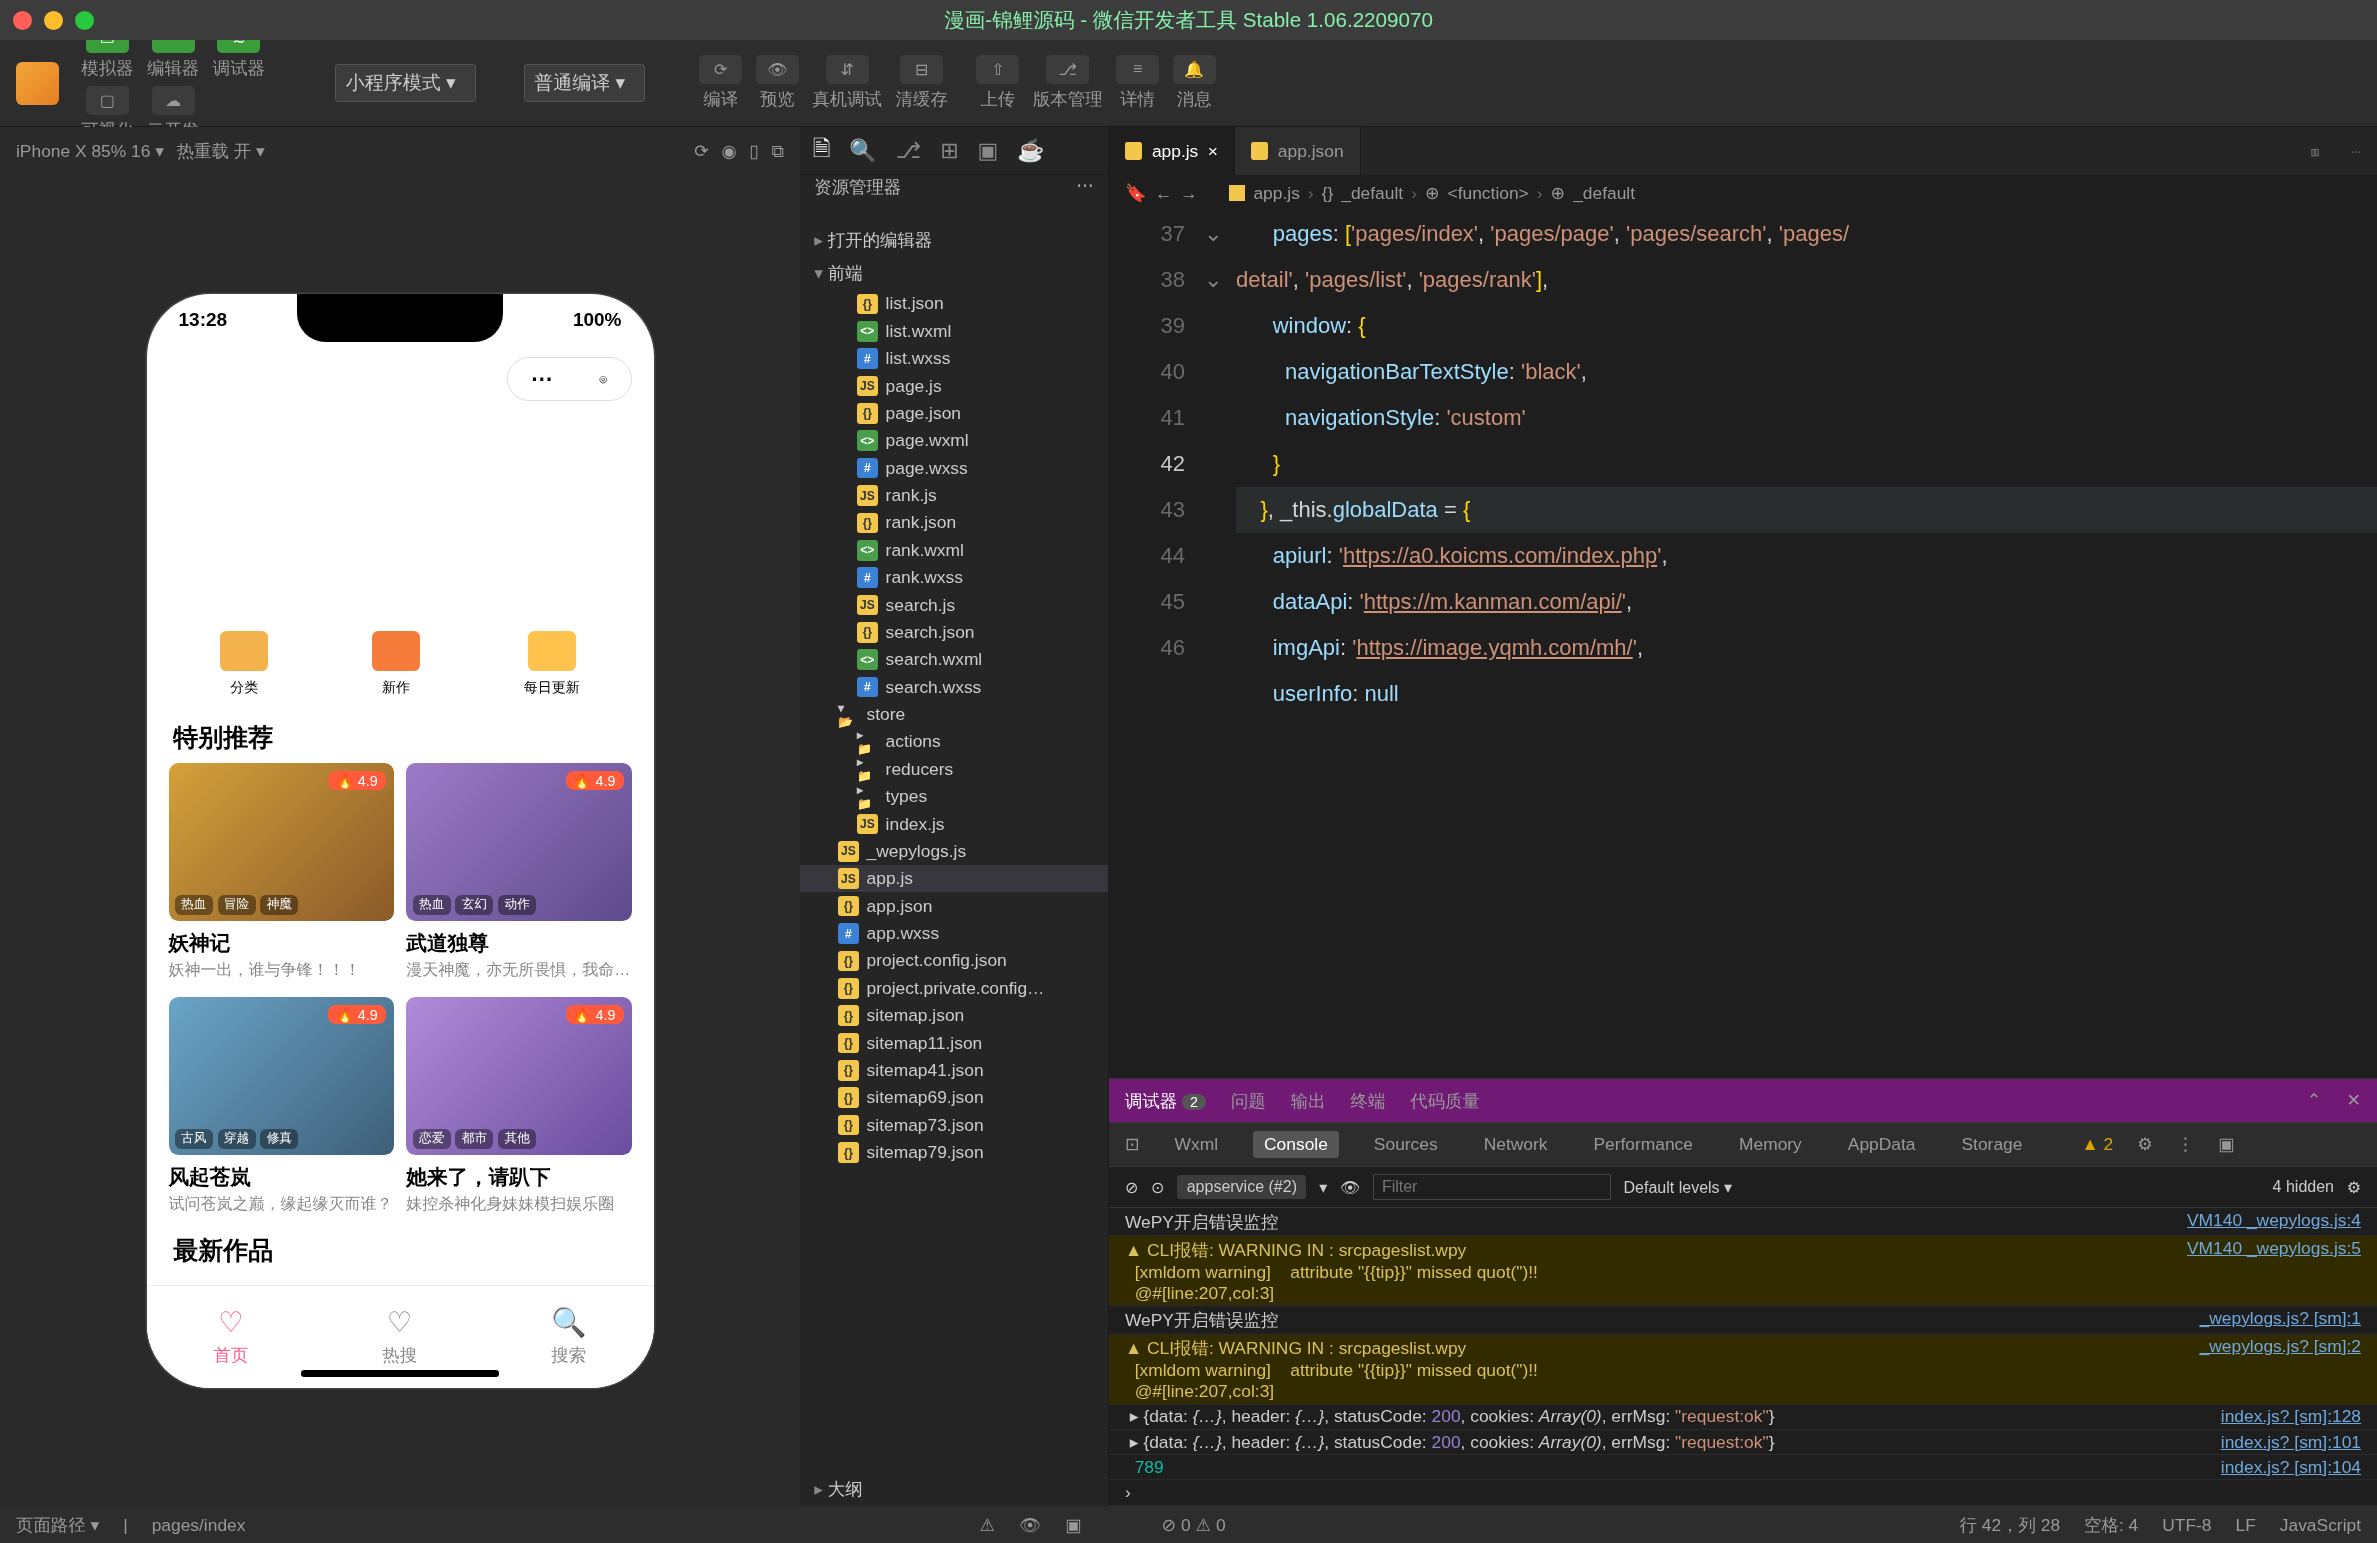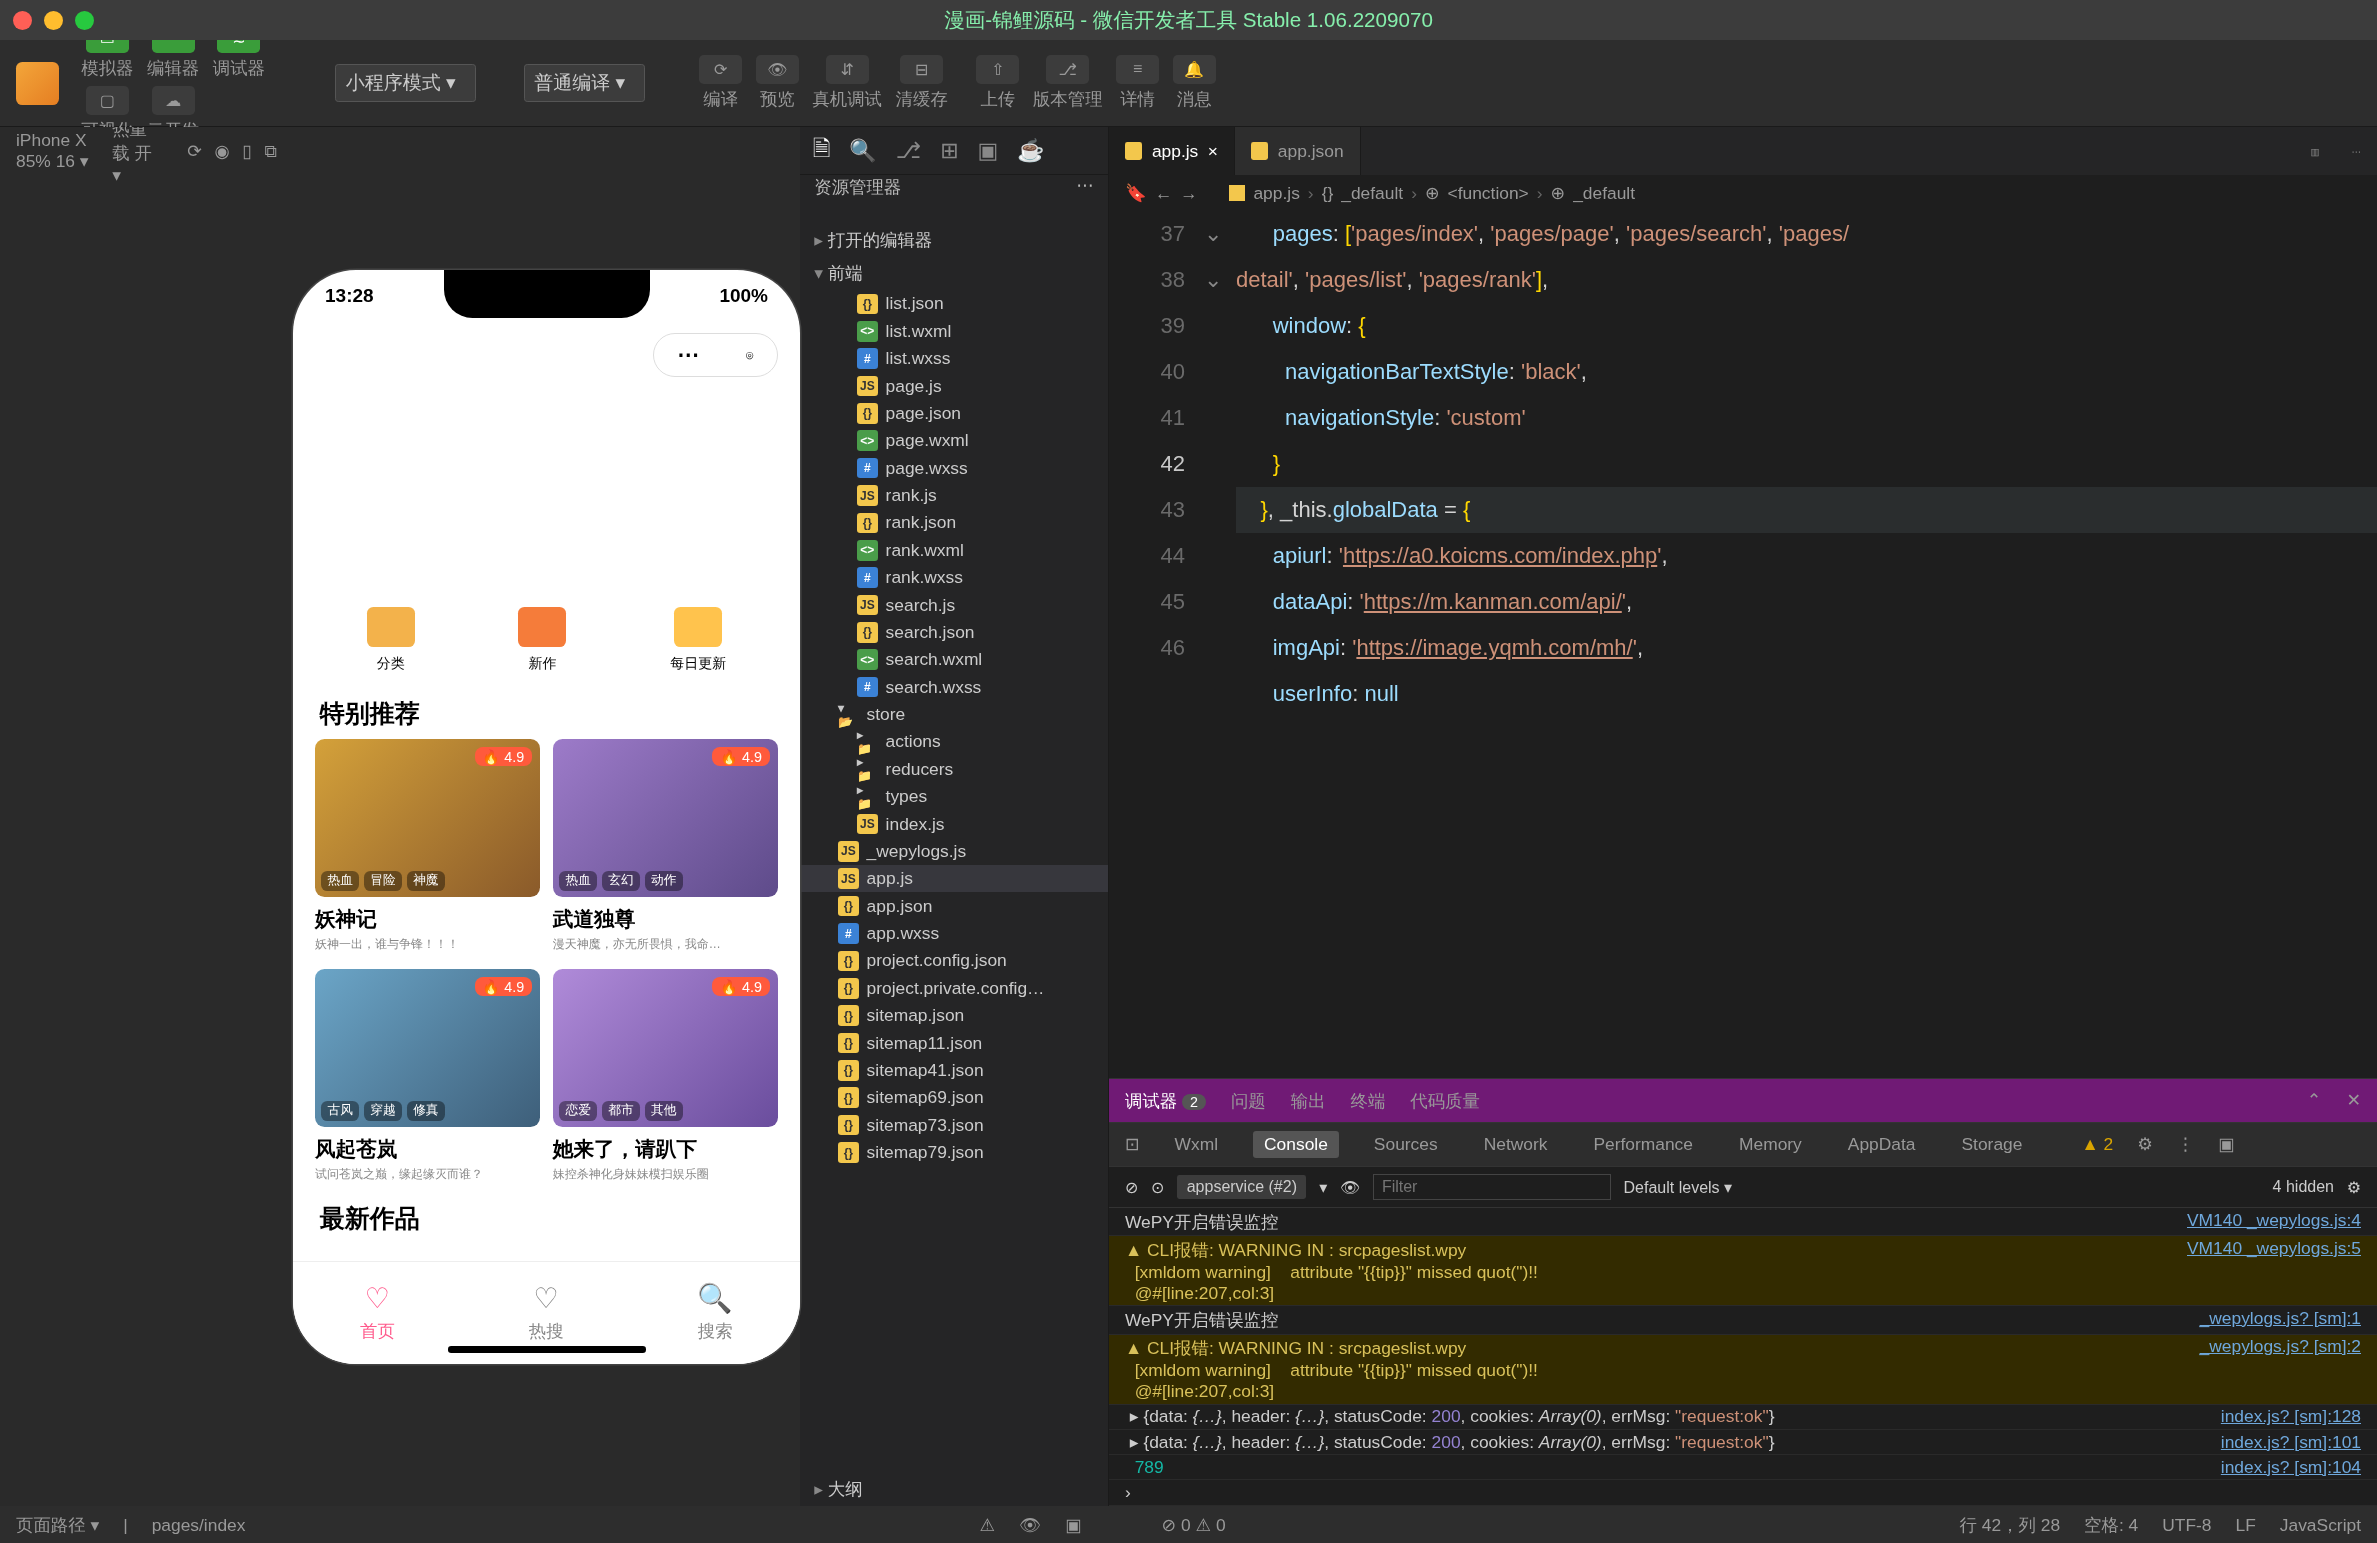--- a/index.html
+++ b/index.html
@@ -13,21 +13,21 @@
 .toolbar { height:87px; background:#2d2d2d; display:flex; align-items:center; padding:0 16px; gap:16px; border-bottom:0.8px solid #1a1a1a; }
 .avatar { width:43px; height:43px; border-radius:6.3px; background:linear-gradient(135deg,#f3a63a,#e57e22); }
 .btn-grp { display:flex; gap:1px; }
 .btn-grp .btn { display:flex; flex-direction:column; align-items:center; gap:3.2px; padding:3.2px 6.3px; }
 .btn-top { width:43px; height:28.5px; border-radius:4.8px; display:flex; align-items:center; justify-content:center; font-size:16px; }
 .btn-grp.green .btn-top { background:#3a9d3a; color:#fff; }
 .btn-grp.grey .btn-top { background:#3c3c3c; color:#999; }
 .btn-label{color:#999;font-size:17.4px}
 .select { background:#3c3c3c; border:0.8px solid #555; border-radius:3.2px; padding:4.8px 19px 4.8px 9.5px; color:#ccc; font-size:19px; position:relative; }
 .main { flex:1; display:flex; overflow:hidden; }
-.sim-col { width:800px; background:#2a2a2a; display:flex; flex-direction:row; }
+.sim-col { width:800px; background:#2a2a2a; display:flex; flex-direction:column; }
 .sim-bar { height:48px; display:flex; align-items:center; padding:0 16px; gap:12.7px; color:#999; font-size:17.4px; }
 .sim-bar .sp{flex:1}
 .phone-wrap { flex:1; display:flex; align-items:center; justify-content:center; }
 .phone { width:507px; height:1094px; background:#fff; border-radius:63px; position:relative; overflow:hidden; color:#000; box-shadow:0 0 0 1.6px #444; }
 .notch { position:absolute; top:0; left:50%; transform:translateX(-50%); width:206px; height:48px; background:#000; border-radius:0 0 28.5px 28.5px; z-index:5; }
 .statusbar { height:52px; display:flex; align-items:center; justify-content:space-between; padding:0 32px; font-size:19px; font-weight:600; }
 .capsule { position:absolute; top:63px; right:22px; width:125px; height:44px; border:0.8px solid #ddd; border-radius:22px; display:flex; align-items:center; justify-content:space-around; background:rgba(255,255,255,.9); z-index:3; }
 .capsule .dot{font-size:22px;font-weight:bold}
 .phone-body { padding:174px 22px 0; }
 .cat-ears { height:95px; position:relative; }
@@ -35,21 +35,21 @@
 .nav-icons .ni { display:flex; flex-direction:column; align-items:center; gap:8px; font-size:14px; }
 .ni-ico{width:48px;height:40px;border-radius:6.3px}
 .section-title { font-size:25px; font-weight:700; margin:9.5px 4.8px; }
 .card-grid { display:flex; gap:12.7px; }
 .card { flex:1; }
 .card-img { height:158px; border-radius:9.5px; background:linear-gradient(135deg,#8a6bc7,#5b4a8f); position:relative; }
 .card-badge { position:absolute; top:8px; right:8px; background:#ff5a3c; color:#fff; font-size:14.3px; padding:1.6px 8px; border-radius:8px; }
 .card-tags { position:absolute; bottom:6.3px; left:6.3px; display:flex; gap:4.8px; }
 .card-tags span { background:rgba(0,0,0,.4); color:#fff; font-size:12.7px; padding:1.6px 6.3px; border-radius:6.3px; }
 .card-title { font-size:20.6px; font-weight:600; margin:8px 0 3.2px; }
-.card-sub { font-size:12px; color:#888; white-space:nowrap; overflow:hidden; text-overflow:ellipsis; }
+.card-sub { font-size:16px; color:#888; white-space:nowrap; overflow:hidden; text-overflow:ellipsis; }
 .tabbar { position:absolute; bottom:0; left:0; right:0; height:103px; background:#fff; border-top:0.8px solid #eee; display:flex; justify-content:space-around; align-items:center; }
 .tabbar .tb{display:flex;flex-direction:column;align-items:center;gap:3.2px;font-size:17.4px;color:#888}
 .tabbar .tb.active{color:#ff5a8c}
 .home-ind { position:absolute; bottom:11px; left:50%; transform:translateX(-50%); width:198px; height:6.3px; background:#000; border-radius:3.2px; }
 .explorer { width:309px; background:#252526; display:flex; flex-direction:column; border-right:0.8px solid #1a1a1a; }
 .act-bar { height:48px; display:flex; align-items:center; gap:19px; padding:0 12.7px; border-bottom:0.8px solid #1a1a1a; }
 .act-bar .ico{color:#888;font-size:22px}
 .act-bar .ico.active{color:#fff}
 .exp-hdr { height:48px; display:flex; justify-content:space-between; padding:0 14.3px; font-size:17.4px; color:#bbb; }
 .exp-section { padding:4.8px 0 4.8px 14.3px; font-size:17.4px; color:#ccc; cursor:default; }

